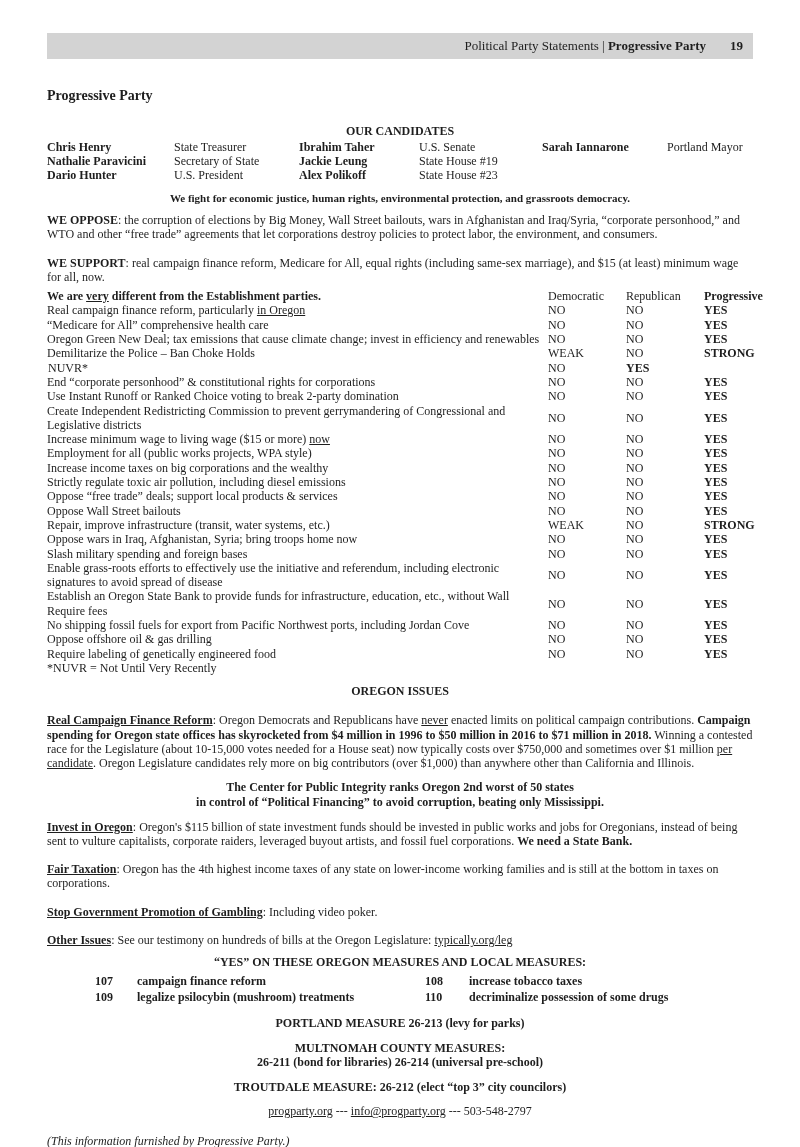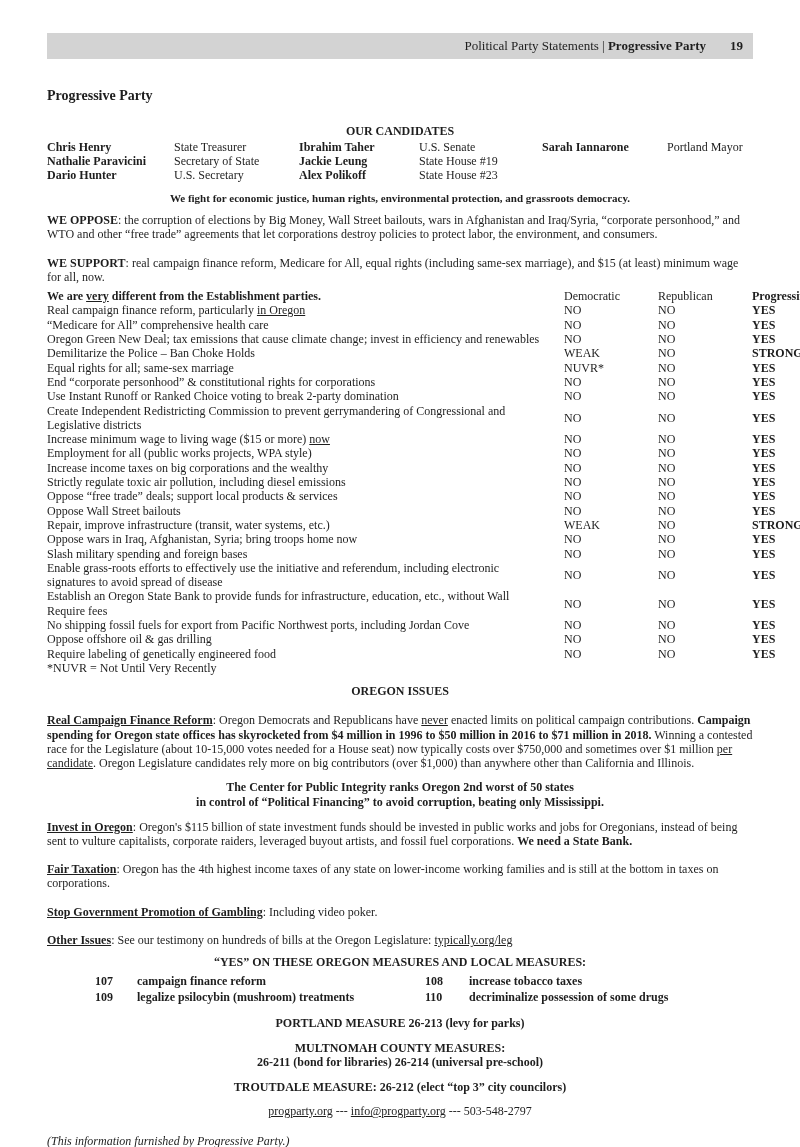--- a/index.html
+++ b/index.html
@@ -28,21 +28,21 @@
     font-size:12px;line-height:14px;margin-top:1px;
   }
   .cand-name{font-weight:bold;}
   .tagline{text-align:center;font-weight:bold;font-size:11px;margin-top:10px;}
   .para{font-size:12px;line-height:14.3px;margin-top:9px;}
   .para.tight{margin-top:14px;}
   
   .cmp{margin-top:5px;font-size:12px;}
   .cmp-head,.cmp-row{
     display:grid;grid-template-columns:500px 78px 78px 84px;
-    align-items:center;line-height:14.3px;gap:16px;
+    align-items:center;line-height:14.3px;
   }
   .cmp-head .cell-issue{font-weight:bold;}
   .cmp-head .col-prog{font-weight:bold;}
   .cell-vote{padding-left:1px;}
   .cmp-row .cell-vote.b{font-weight:bold;}
   .footnote{font-size:12px;line-height:14.3px;}
   .oregon-heading{margin-top:9px;}
   .center-b{text-align:center;font-weight:bold;font-size:12px;line-height:14.6px;}
   .sp10{margin-top:10px;}
   .sp8{margin-top:8px;}
@@ -74,21 +74,21 @@
       <div class="cand-office">U.S. Senate</div>
       <div class="cand-name">Sarah Iannarone</div>
       <div class="cand-office">Portland Mayor</div>
       <div class="cand-name">Nathalie Paravicini</div>
       <div class="cand-office">Secretary of State</div>
       <div class="cand-name">Jackie Leung</div>
       <div class="cand-office">State House #19</div>
       <div class="cand-name"></div>
       <div class="cand-office"></div>
       <div class="cand-name">Dario Hunter</div>
-      <div class="cand-office">U.S. Secretary</div>
+      <div class="cand-office">U.S. President</div>
       <div class="cand-name">Alex Polikoff</div>
       <div class="cand-office">State House #23</div>
       <div class="cand-name"></div>
       <div class="cand-office"></div>
     </div>
 
   <div class="tagline">We fight for economic justice, human rights, environmental protection, and grassroots democracy.</div>
 
   <div class="para"><span class="b">WE OPPOSE</span><span>: the corruption of elections by Big Money, Wall Street bailouts, wars in Afghanistan and Iraq/Syria, “corporate personhood,” and WTO and other “free trade” agreements that let corporations destroy policies to protect labor, the environment, and consumers.</span></div>
   <div class="para tight"><span class="b">WE SUPPORT</span><span>: real campaign finance reform, Medicare for All, equal rights (including same-sex marriage), and $15 (at least) minimum wage for all, now.</span></div>
@@ -121,21 +121,20 @@
           <div class="cell-vote">NO</div>
           <div class="cell-vote b">YES</div>
         </div>
         <div class="cmp-row">
           <div class="cell-issue">Demilitarize the Police – Ban Choke Holds</div>
           <div class="cell-vote">WEAK</div>
           <div class="cell-vote">NO</div>
           <div class="cell-vote b">STRONG</div>
         </div>
         <div class="cmp-row">
-          <div class="cell-issue">Equal rights for all; same-sex marriage</div>
           <div class="cell-vote">NUVR*</div>
           <div class="cell-vote">NO</div>
           <div class="cell-vote b">YES</div>
         </div>
         <div class="cmp-row">
           <div class="cell-issue">End “corporate personhood” &amp; constitutional rights for corporations</div>
           <div class="cell-vote">NO</div>
           <div class="cell-vote">NO</div>
           <div class="cell-vote b">YES</div>
         </div>

